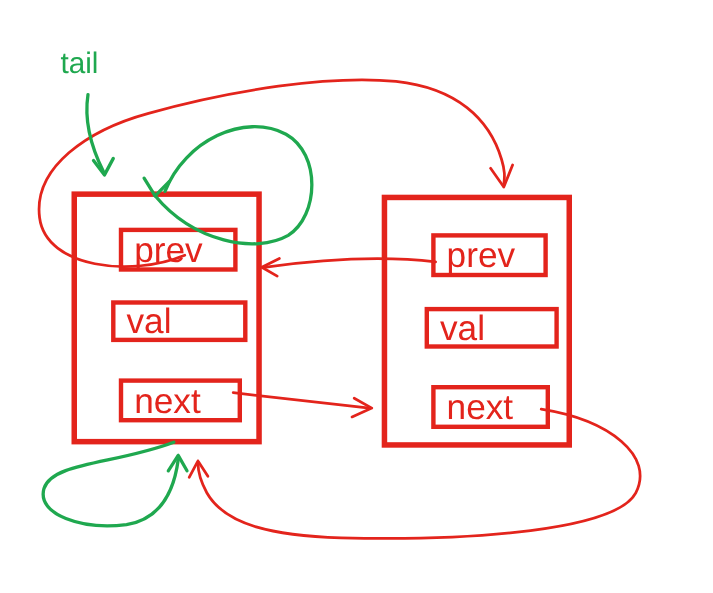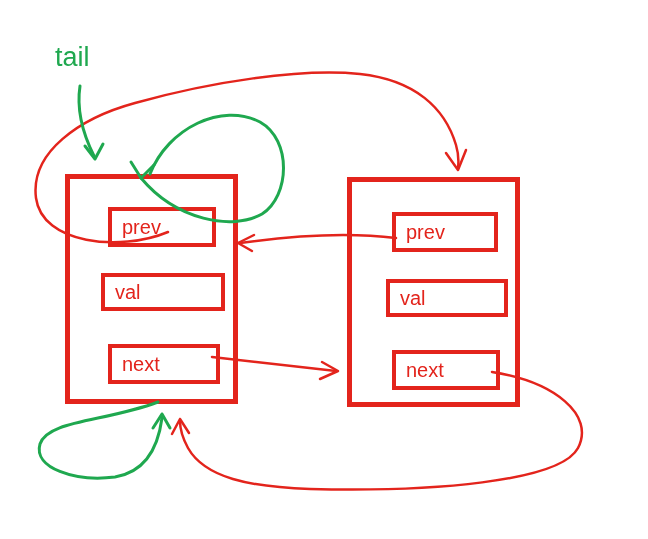--- a/index.html
+++ b/index.html
@@ -34,21 +34,21 @@
   .node-left  { left: 65px;  top: 174px; width: 173px; height: 230px; }
   .node-right { left: 347px; top: 177px; width: 173px; height: 230px; }
   .field {
     position: absolute;
     box-sizing: border-box;
     border: 4px solid #e3241c;
     display: flex;
     align-items: center;
     padding-left: 10px;
     color: #e3241c;
-    font-size: 20px;
+    font-size: 32px;
     line-height: 1;
     background: transparent;
   }
   .node-left  .f-prev { left: 38px; top: 28px;  width: 108px; height: 40px; }
   .node-left  .f-val  { left: 31px; top: 94px;  width: 124px; height: 38px; }
   .node-left  .f-next { left: 38px; top: 165px; width: 112px; height: 40px; }
   .node-right .f-prev { left: 40px; top: 30px;  width: 106px; height: 40px; }
   .node-right .f-val  { left: 34px; top: 97px;  width: 122px; height: 38px; }
   .node-right .f-next { left: 40px; top: 168px; width: 108px; height: 40px; }
   .tail-label {

